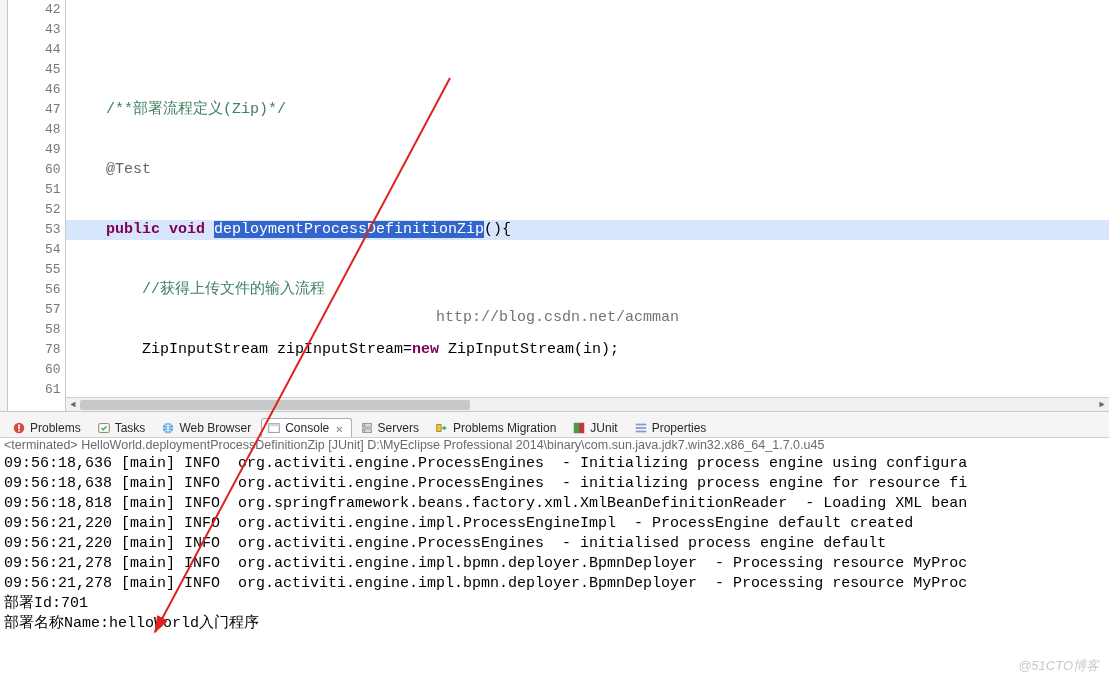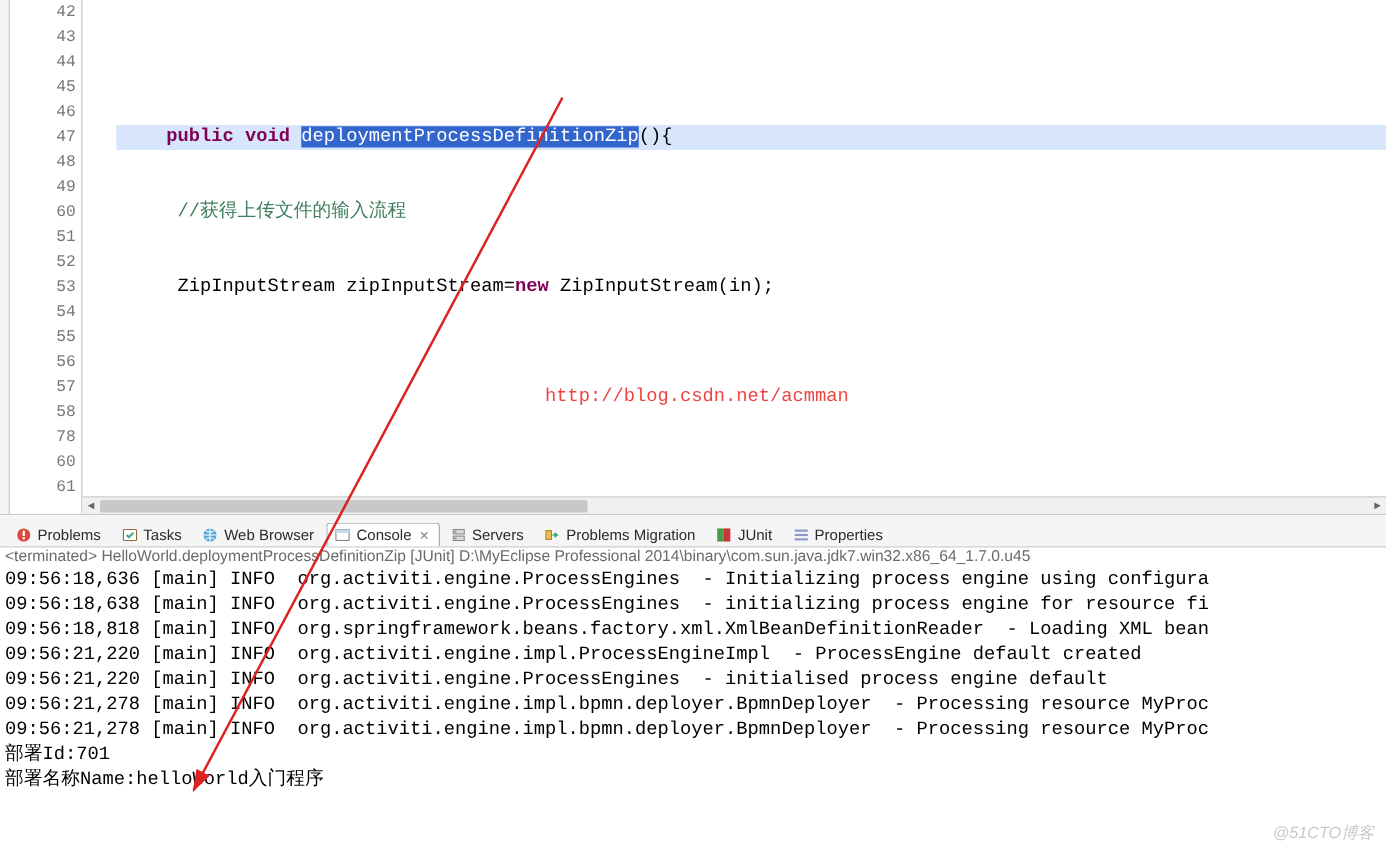--- a/index.html
+++ b/index.html
@@ -58,31 +58,30 @@
     position: relative;
     overflow: hidden;
   }
   .code-line {
     height: 20px;
     padding-left: 4px;
     position: relative;
   }
   .code-line.highlighted-full {
     background: #d7e6fb;
-    margin-left: 27px;
   }
   .kw { color: #7f0055; font-weight: bold; }
   .cm { color: #3f7f5f; }
   .str { color: #2a00ff; }
   .ann { color: #646464; }
   .sel { background: #3366cc; color: #fff; }
   .plain { color: #000; }
   .watermark {
     position: absolute;
-    color: #ef4444;
+    color: #737373;
     font-family: "Courier New", monospace;
     font-size: 15px;
     pointer-events: none;
   }
   .scrollbar-h {
     position: absolute;
     left: 66px;
     right: 0;
     bottom: 0;
     height: 14px;
@@ -261,20 +260,22 @@
         <div class="change-bar"></div>
         <div class="line-num">60</div>
       </div>
       <div class="gutter-line">
         <div class="change-bar"></div>
         <div class="line-num">61</div>
       </div>
     </div>
   <div class="code-body">
     <div class="code-line"><span class="plain">    </span></div>
+    <div class="code-line"><span class="cm">    /**部署流程定义(Zip)*/</span></div>
+    <div class="code-line"><span class="ann">    @Test</span></div>
     <div class="code-line highlighted-full"><span class="kw">    public void </span><span class="sel">deploymentProcessDefinitionZip</span><span class="plain">(){</span></div>
     <div class="code-line"><span class="cm">        //获得上传文件的输入流程</span></div>
     <div class="code-line"><span class="plain">        ZipInputStream zipInputStream=</span><span class="kw">new</span><span class="plain"> ZipInputStream(in);</span></div>
     
     
     
     
     
     
     

